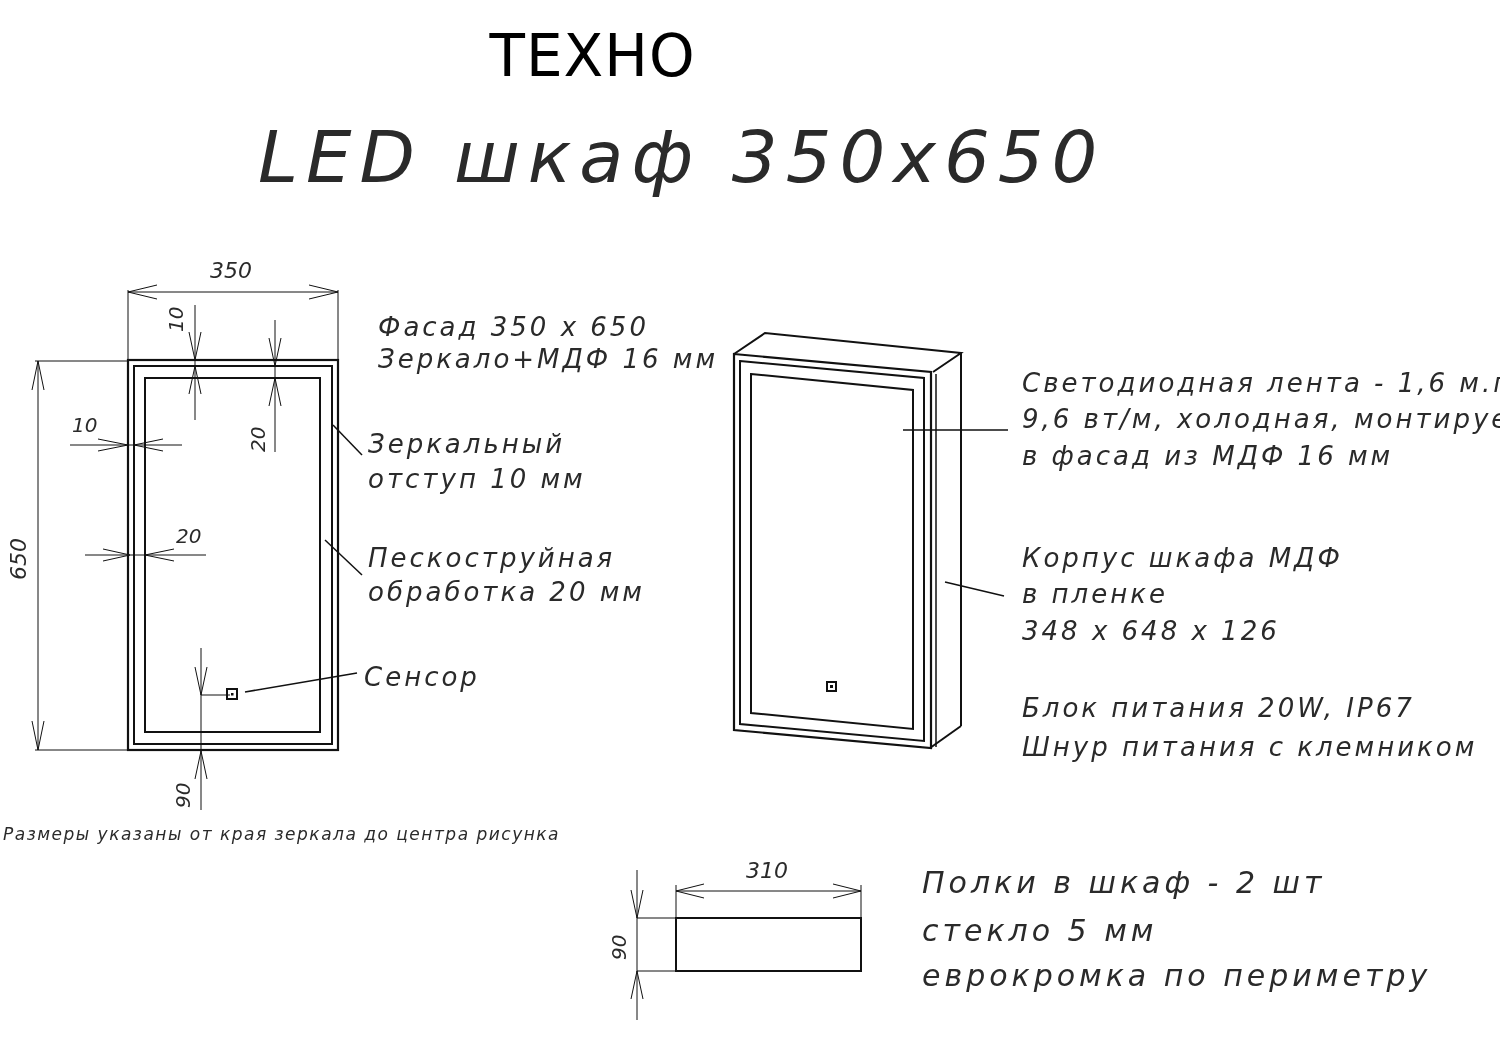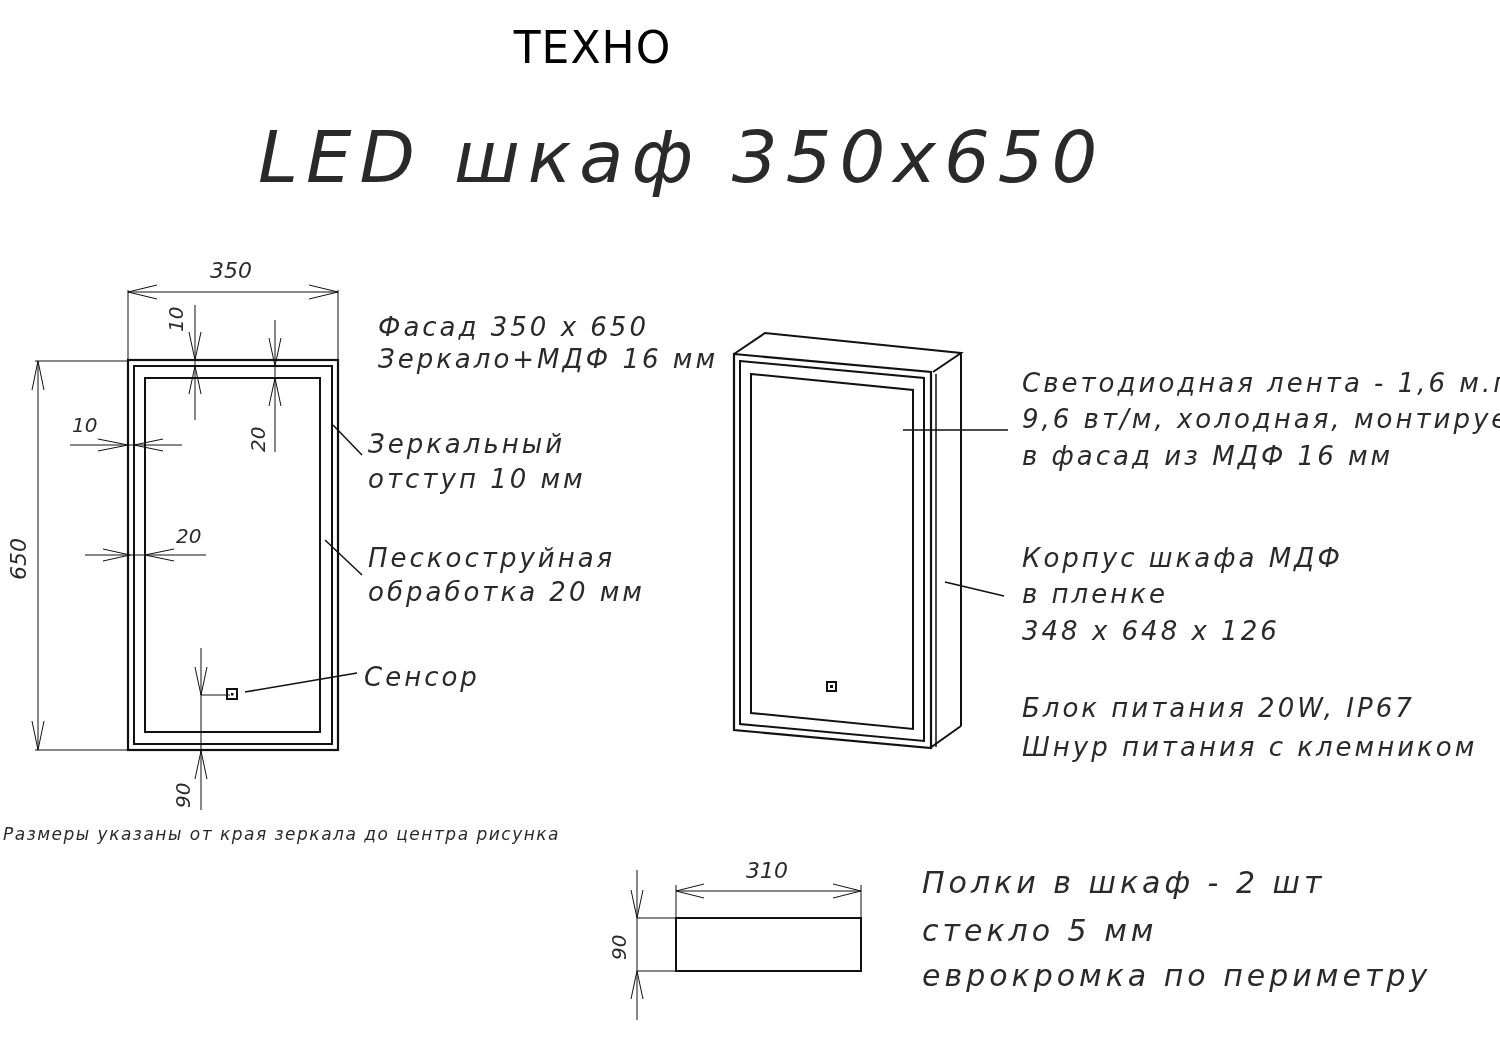--- a/index.html
+++ b/index.html
@@ -1,19 +1,19 @@
 <!DOCTYPE html>
 <html><head>
 <meta charset="utf-8">
 <style>
   html, body { margin: 0; padding: 0; background: #ffffff; }
   body { width: 1500px; height: 1060px; position: relative; overflow: hidden; }
   .title {
     position: absolute; left: 0; top: 22px; width: 1185px; text-align: center;
-    font-family: "DejaVu Sans", sans-serif; font-size: 44px; color: #000;
+    font-family: "DejaVu Sans", sans-serif; font-size: 58px; color: #000;
     letter-spacing: 1px;
   }
   svg { position: absolute; left: 0; top: 0; }
   .cad { font-family: "DejaVu Sans", sans-serif; font-style: italic; font-weight: normal; fill: #2a2a2a; }
   .ln { stroke: #111; fill: none; }
 </style>
 </head>
 <body>
 
 <div class="title">ТЕХНО</div>

